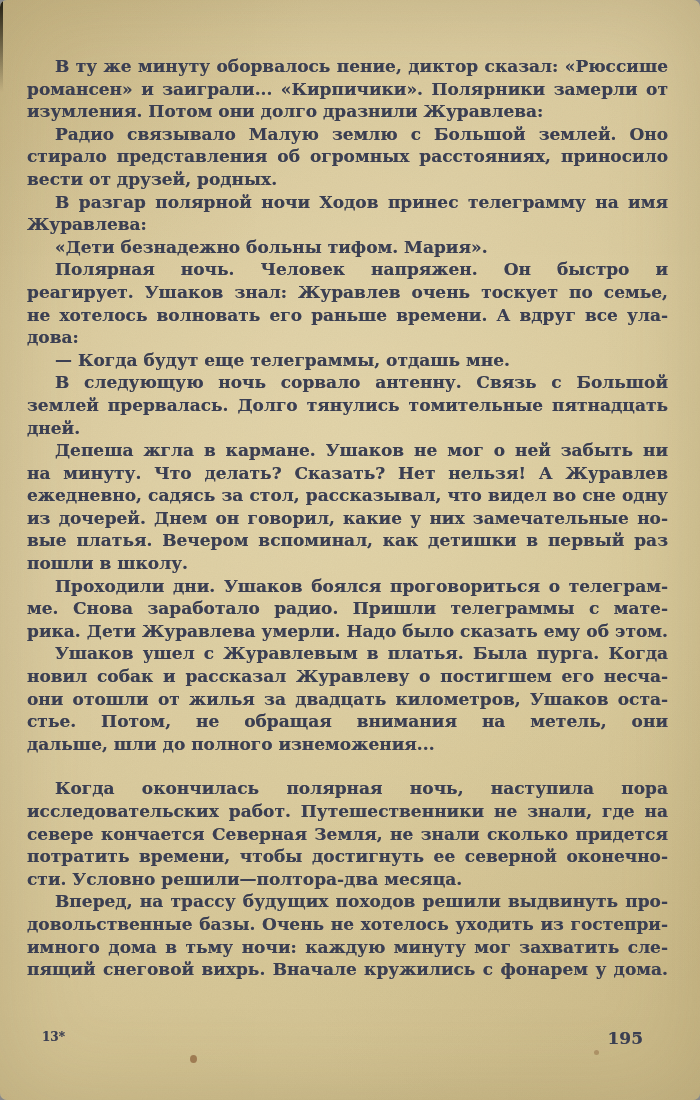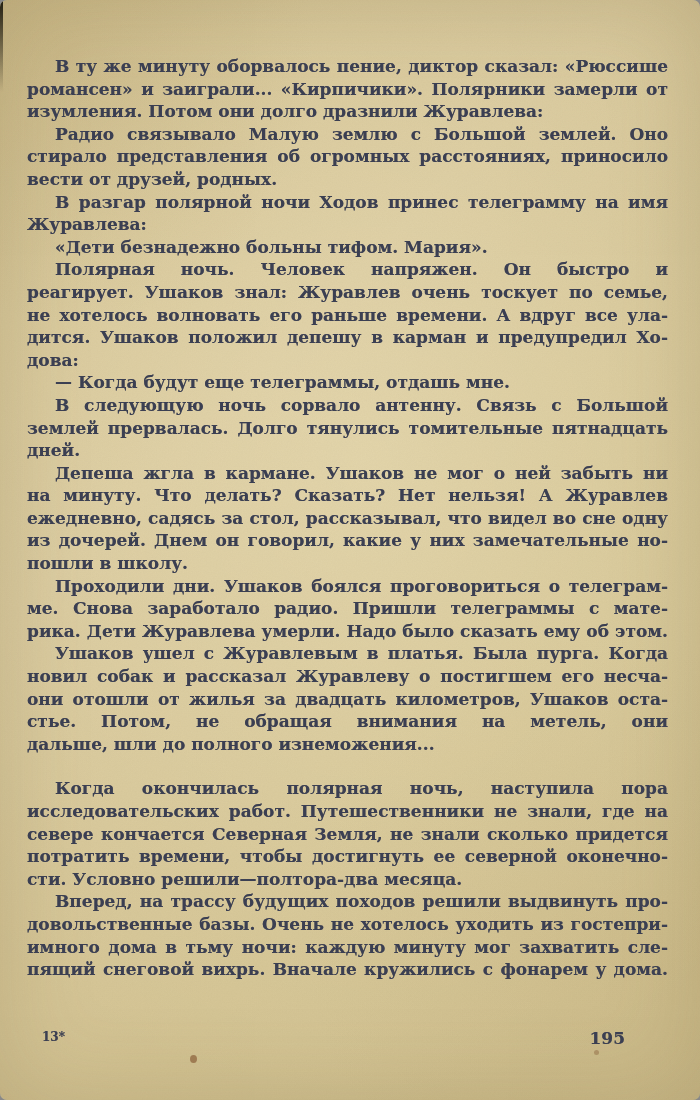--- a/index.html
+++ b/index.html
@@ -69,21 +69,21 @@
     position: absolute;
     left: 42px;
     top: 1030px;
     color: #3b3f52;
     font-size: 12px;
     font-weight: bold;
     text-shadow: 0 0 0.5px rgba(59,63,82,0.55);
   }
   .footer-page {
     position: absolute;
-    right: 75px;
+    right: 57px;
     top: 1028px;
     color: #3b3f52;
     font-size: 17px;
     font-weight: bold;
     text-shadow: 0 0 0.5px rgba(59,63,82,0.55);
   }
 </style>
 </head>
 <body>
 
@@ -108,30 +108,30 @@
         <div class="line">изумления. Потом они долго дразнили Журавлева:</div>
         <div class="line indent just">Радио связывало Малую землю с Большой землей. Оно</div>
         <div class="line just">стирало представления об огромных расстояниях, приносило</div>
         <div class="line">вести от друзей, родных.</div>
         <div class="line indent just">В разгар полярной ночи Ходов принес телеграмму на имя</div>
         <div class="line">Журавлева:</div>
         <div class="line indent">«Дети безнадежно больны тифом. Мария».</div>
         <div class="line indent just">Полярная ночь. Человек напряжен. Он быстро и болезненно</div>
         <div class="line just">реагирует. Ушаков знал: Журавлев очень тоскует по семье,</div>
         <div class="line just">не хотелось волновать его раньше времени. А вдруг все ула-</div>
-        <div class="line just">дится. Ушаков положил депешу в карман и предупредил Хо-</div>
         <div class="line">дова:</div>
         <div class="line indent">— Когда будут еще телеграммы, отдашь мне.</div>
         <div class="line indent just">В следующую ночь сорвало антенну. Связь с Большой</div>
         <div class="line just">землей прервалась. Долго тянулись томительные пятнадцать</div>
         <div class="line">дней.</div>
         <div class="line indent just">Депеша жгла в кармане. Ушаков не мог о ней забыть ни</div>
         <div class="line just">на минуту. Что делать? Сказать? Нет нельзя! А Журавлев</div>
         <div class="line just">ежедневно, садясь за стол, рассказывал, что видел во сне одну</div>
         <div class="line just">из дочерей. Днем он говорил, какие у них замечательные но-</div>
+        <div class="line just">вые платья. Вечером вспоминал, как детишки в первый раз</div>
         <div class="line">пошли в школу.</div>
         <div class="line indent just">Проходили дни. Ушаков боялся проговориться о телеграм-</div>
         <div class="line just">ме. Снова заработало радио. Пришли телеграммы с мате-</div>
         <div class="line just">рика. Дети Журавлева умерли. Надо было сказать ему об этом.</div>
         <div class="line indent just">Ушаков ушел с Журавлевым в платья. Была пурга. Когда</div>
         <div class="line just">новил собак и рассказал Журавлеву о постигшем его несча-</div>
         <div class="line just">они отошли от жилья за двадцать километров, Ушаков оста-</div>
         <div class="line just">стье. Потом, не обращая внимания на метель, они отправились</div>
         <div class="line">дальше, шли до полного изнеможения...</div>
       </div>

